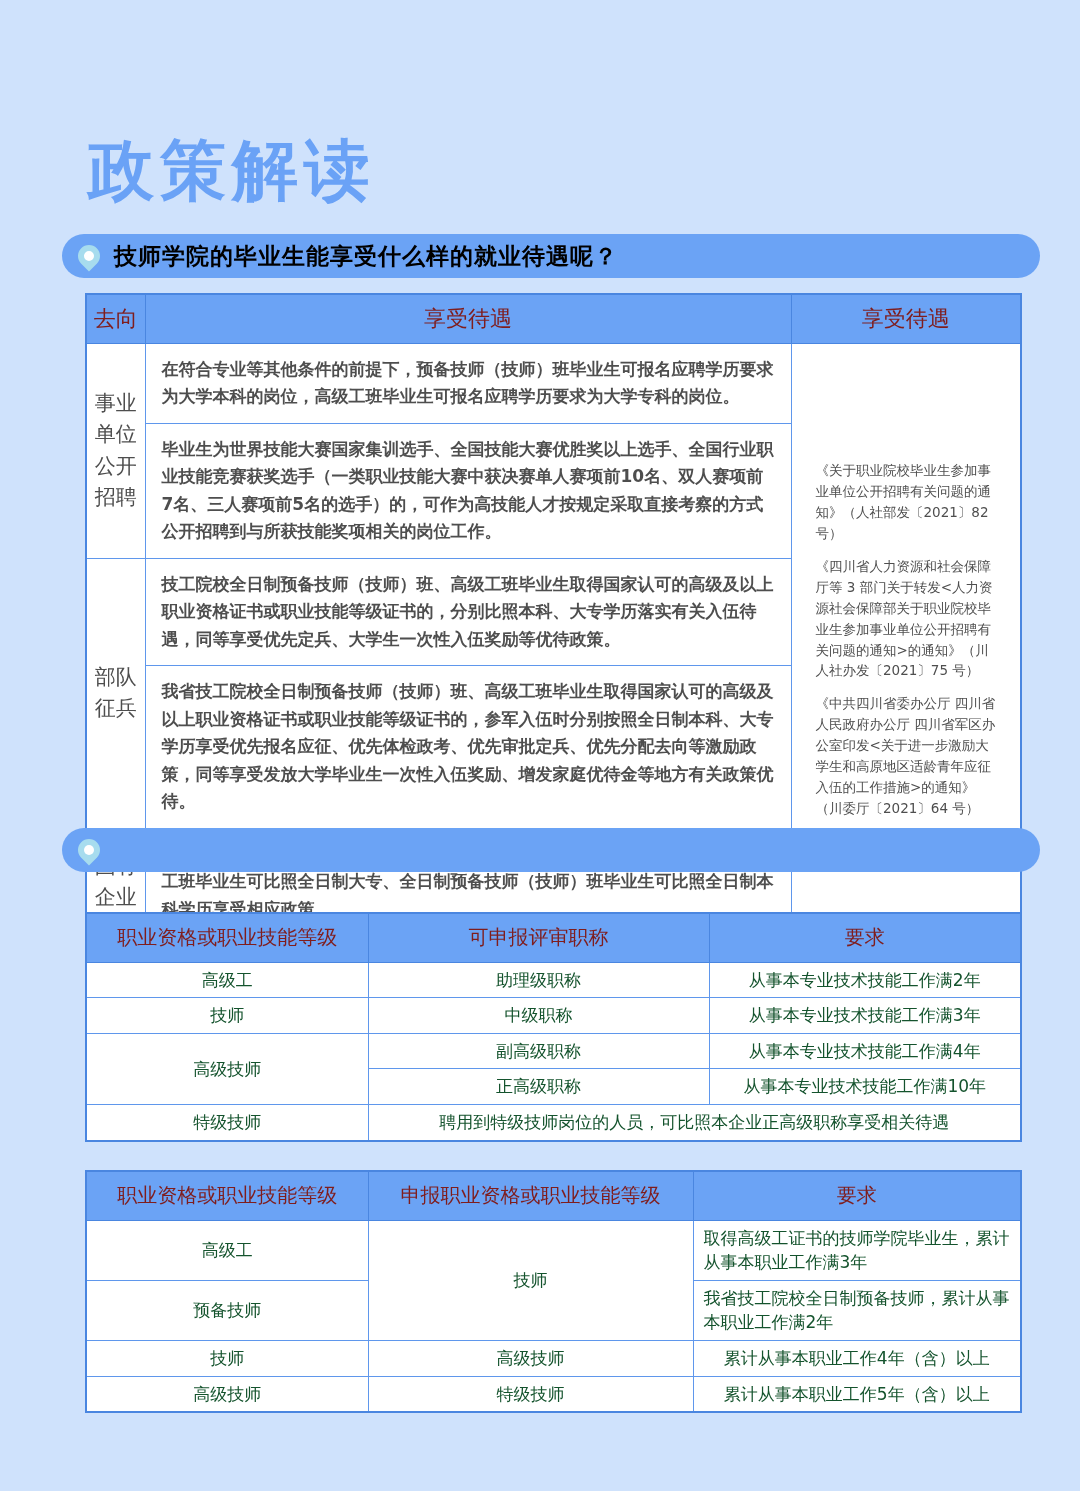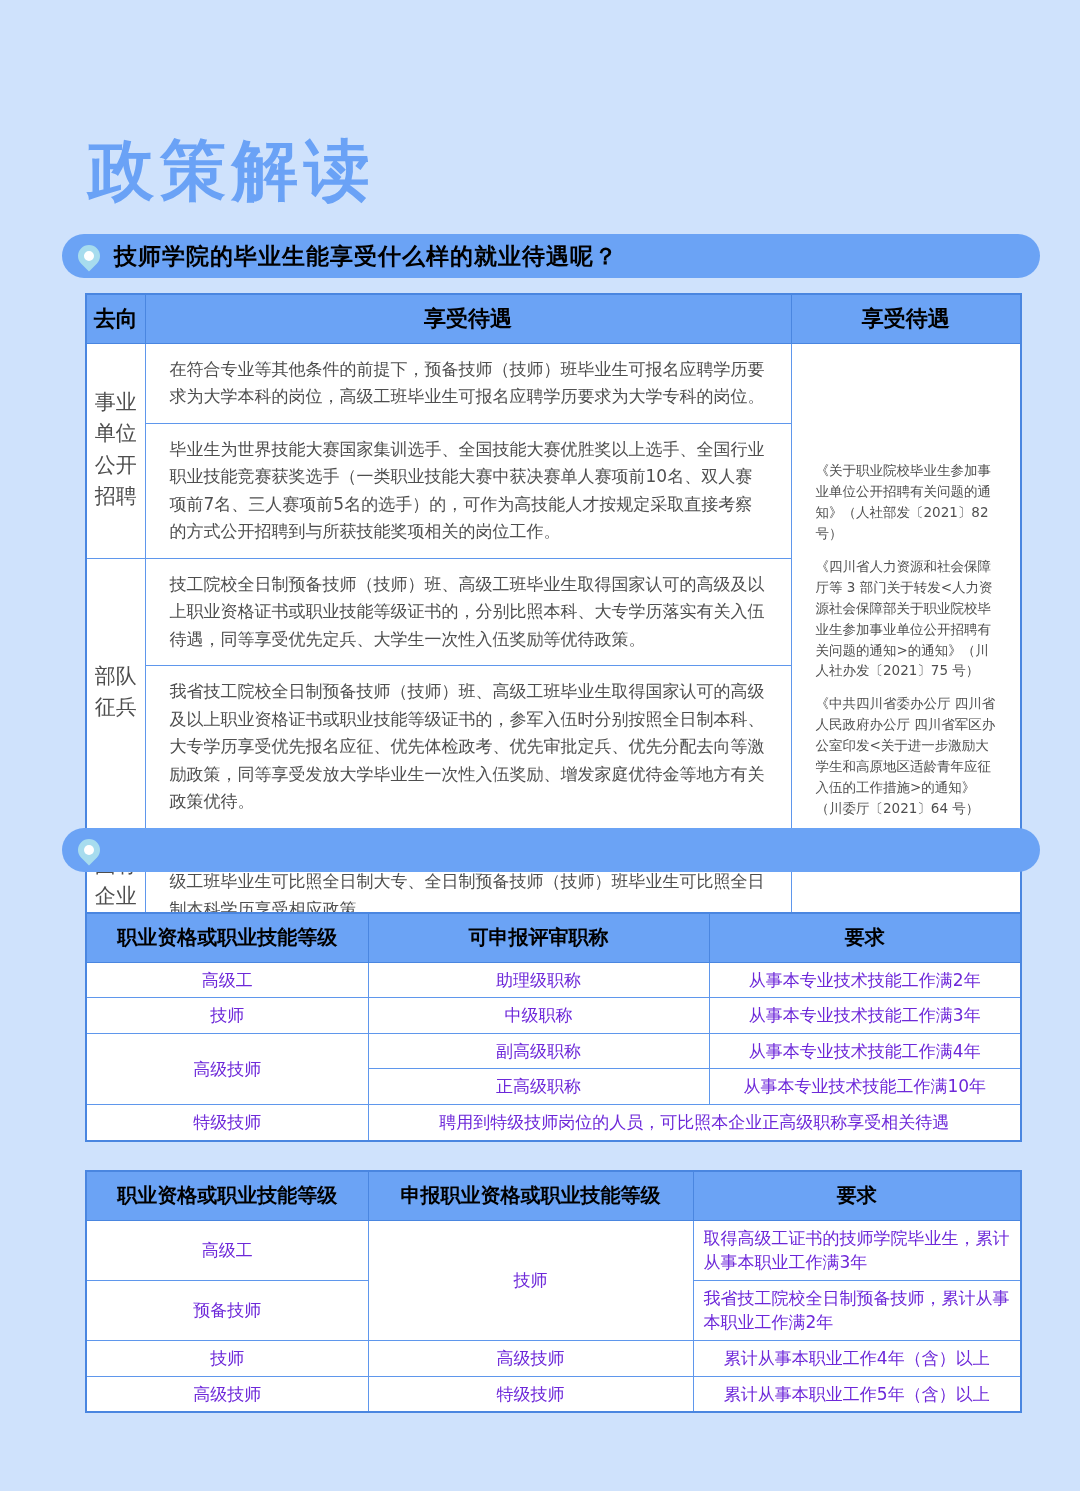--- a/index.html
+++ b/index.html
@@ -50,48 +50,48 @@
     border:2px solid #4a86e0;
   }
   .t1 { top:293px; width:935px; }
   .t2 { top:912px; width:935px; }
   .t3 { top:1170px; width:935px; }
   table.grid th, table.grid td {
     border:1.5px solid #5f97ec;
     vertical-align:middle;
   }
   table.grid th {
-    background:#6ba3f5; color:#000000;
-    font-weight:bold; text-align:center;
+    background:#6ba3f5; color:#7f1d1d;
+    font-weight:normal; text-align:center;
     border-color:#4a86e0;
   }
   .t1 th { height:49px; font-size:22px; }
   .t2 th, .t3 th { height:49px; font-size:20px; }
 
   .t1 td.group-label {
     font-size:21px; color:#4e4e4e; text-align:center;
-    line-height:1.5; padding:7px 4px;font-family:Liberation Mono, monospace;
+    line-height:1.5; padding:7px 4px;
   }
   .t1 td.benefit {
     font-size:17px; color:#4e4e4e; line-height:1.62;
-    padding:12px 24px; text-align:left;
+    padding:12px 16px; text-align:left;font-weight:bold;
   }
   .t1 td.refs {
     font-size:13.5px; color:#4e4e4e; line-height:1.55;
     padding:10px 12px; text-align:left;
   }
   .t1 td.refs .ref-p { margin:12px 12px; }
   .t1 .row-r1 { height:63px; }
   .t1 .row-r2 { height:104px; }
   .t1 .row-r3 { height:82px; }
   .t1 .row-r4 { height:106px; }
   .t1 .row-r5 { height:95px; }
 
   .t2 td, .t3 td {
-    font-size:17px; color:#6d28d9; text-align:center;
+    font-size:17px; color:#14532d; text-align:center;
     padding:5px 10px; line-height:1.45;
   }
   .t2 tr.body-row { height:34px; }
   .t3 tr.tall-row { height:54px; }
   .t3 tr.short-row { height:34px; }
   .t3 td.left-req { text-align:left; }
 </style>
 </head>
 <body>
 

